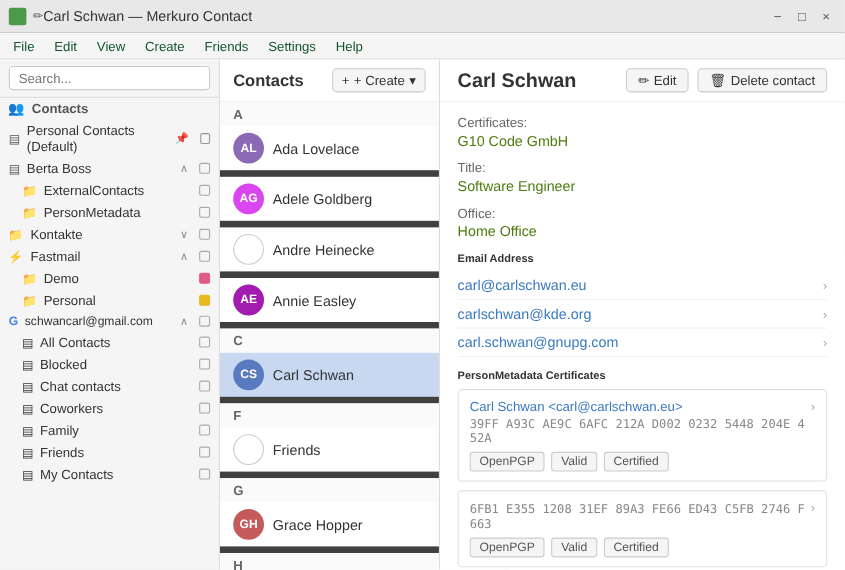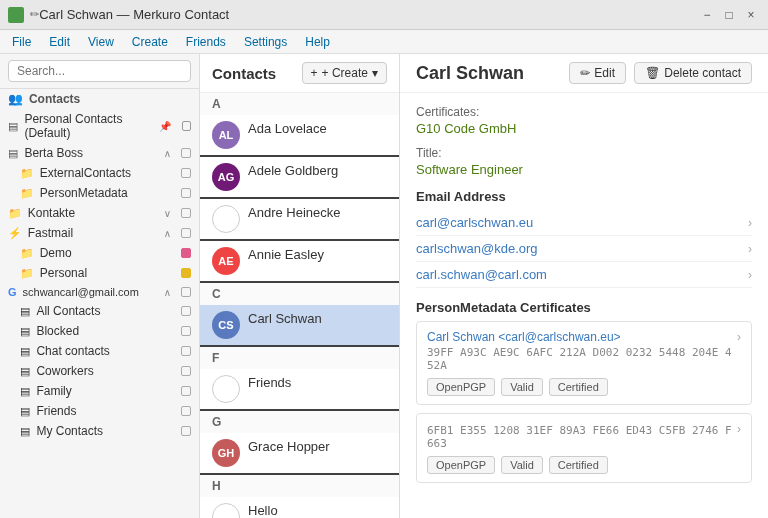--- a/index.html
+++ b/index.html
@@ -23,21 +23,21 @@
     
     .menubar {
       background: #f5f5f5;
       height: 24px;
       display: flex;
       align-items: center;
       padding: 0 4px;
       border-bottom: 1px solid #ddd;
       gap: 2px;
     }
-    .menu-item { padding: 2px 8px; font-size: 12px; color: #0369a1; cursor: pointer; border-radius: 3px; }
+    .menu-item { padding: 2px 8px; font-size: 12px; color: #14532d; cursor: pointer; border-radius: 3px; }
 
     
     .app-body { display: flex; height: calc(518px - 54px); }
 
     
     .sidebar {
       width: 200px;
       min-width: 200px;
       background: #f5f5f5;
       border-right: 1px solid #ddd;
@@ -97,23 +97,24 @@
       background: #f5f5f5;
       font-size: 12px;
       cursor: pointer;
       color: #333;
     }
     .contacts-list { overflow-y: auto; flex: 1; }
     .alpha-header { padding: 4px 12px; font-size: 12px; font-weight: bold; color: #666; background: #fafafa; }
     .contact-item {
       padding: 6px 12px;
       display: flex;
+      align-items: center;
       gap: 8px;
       cursor: pointer;
-      border-bottom: 2px solid #404040;
+      border-bottom: 6px solid #404040;
     }
     .contact-item.selected { background: #c8d8f0; }
     .avatar {
       width: 28px; height: 28px; border-radius: 50%;
       display: flex; align-items: center; justify-content: center;
       font-size: 11px; font-weight: bold; color: white;
       flex-shrink: 0;
     }
     .avatar-empty { background: transparent; border: 1px solid #ccc; }
     .contact-name { font-size: 13px; color: #333; }
@@ -138,21 +139,21 @@
     .detail-btn {
       display: flex; align-items: center; gap: 4px;
       padding: 3px 10px; border: 1px solid #ccc; border-radius: 4px;
       background: #f5f5f5; font-size: 12px; cursor: pointer; color: #333;
     }
     .detail-body { padding: 12px 16px; overflow-y: auto; flex: 1; }
     .detail-field { margin-bottom: 10px; }
     .detail-field-label { font-size: 12px; color: #666; margin-bottom: 2px; }
     .detail-field-value { font-size: 13px; color: #4d7c0f; }
 
-    .section-title { font-size: 13px; font-weight: bold; color: #333; margin: 12px 0 6px 0; }
+    .section-title { font-size: 10px; font-weight: bold; color: #333; margin: 12px 0 6px 0; }
 
     .email-row {
       display: flex; align-items: center; justify-content: space-between;
       padding: 5px 0; border-bottom: 1px solid #f0f0f0; cursor: pointer;
     }
     .email-text { font-size: 13px; color: #3a7abf; }
     .chevron { color: #aaa; font-size: 12px; }
 
     .cert-section { margin-top: 12px; }
     .cert-block {
@@ -312,29 +313,29 @@
       </button>
     </div>
     <div class="contacts-list">
 
       <div class="alpha-header">A</div>
       <div class="contact-item">
         <div class="avatar" style="background:#8b6ab5;">AL</div>
         <span class="contact-name">Ada Lovelace</span>
       </div>
       <div class="contact-item">
-        <div class="avatar" style="background:#701a75;">AG</div>
+        <div class="avatar" style="background:#d946ef;">AG</div>
         <span class="contact-name">Adele Goldberg</span>
       </div>
       <div class="contact-item">
         <div class="avatar avatar-empty" style="width:28px;height:28px;border-radius:50%;background:transparent;border:1px solid #ccc;"></div>
         <span class="contact-name">Andre Heinecke</span>
       </div>
       <div class="contact-item">
-        <div class="avatar" style="background:#ef4444;">AE</div>
+        <div class="avatar" style="background:#a21caf;">AE</div>
         <span class="contact-name">Annie Easley</span>
       </div>
 
       <div class="alpha-header">C</div>
       <div class="contact-item selected">
         <div class="avatar" style="background:#5a7abf;">CS</div>
         <span class="contact-name">Carl Schwan</span>
       </div>
 
       <div class="alpha-header">F</div>
@@ -374,33 +375,37 @@
     </div>
     <div class="detail-body">
       <div class="detail-field">
         <div class="detail-field-label">Certificates:</div>
         <div class="detail-field-value">G10 Code GmbH</div>
       </div>
       <div class="detail-field">
         <div class="detail-field-label">Title:</div>
         <div class="detail-field-value">Software Engineer</div>
       </div>
+      <div class="detail-field">
+        <div class="detail-field-label">Office:</div>
+        <div class="detail-field-value">Home Office</div>
+      </div>
 
       <div class="section-title">Email Address</div>
 
       <div class="email-row">
         <span class="email-text">carl@carlschwan.eu</span>
         <span class="chevron">›</span>
       </div>
       <div class="email-row">
         <span class="email-text">carlschwan@kde.org</span>
         <span class="chevron">›</span>
       </div>
       <div class="email-row">
-        <span class="email-text">carl.schwan@carl.com</span>
+        <span class="email-text">carl.schwan@gnupg.com</span>
         <span class="chevron">›</span>
       </div>
 
       <div class="cert-section">
         <div class="section-title">PersonMetadata Certificates</div>
 
         <div class="cert-block">
           <div class="cert-block-inner">
             <div style="flex:1;">
               <div class="cert-name">Carl Schwan &lt;carl@carlschwan.eu&gt;</div>

